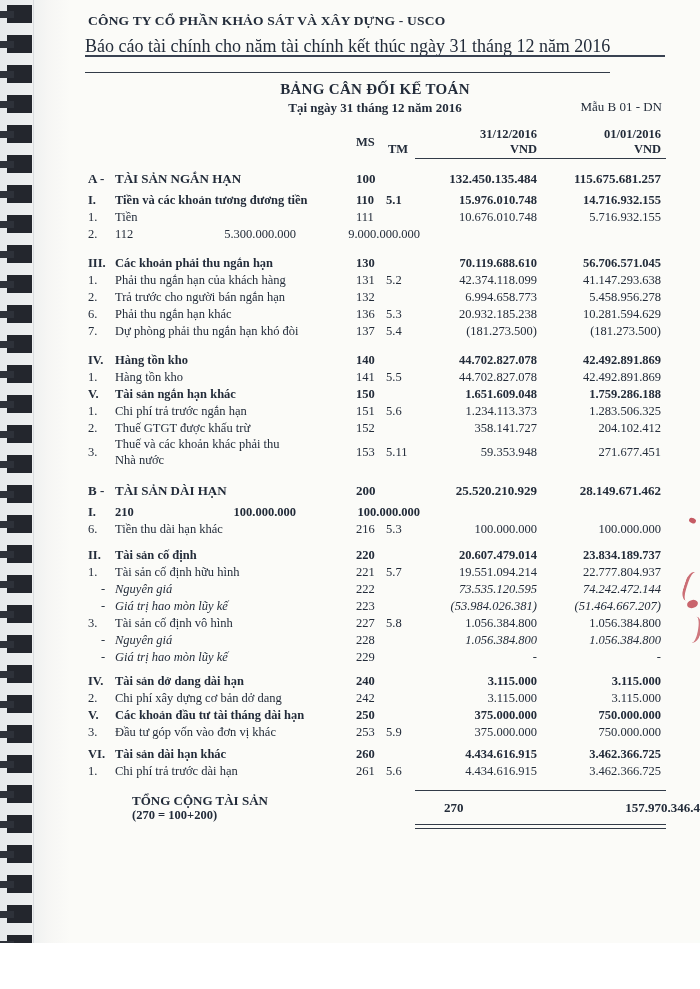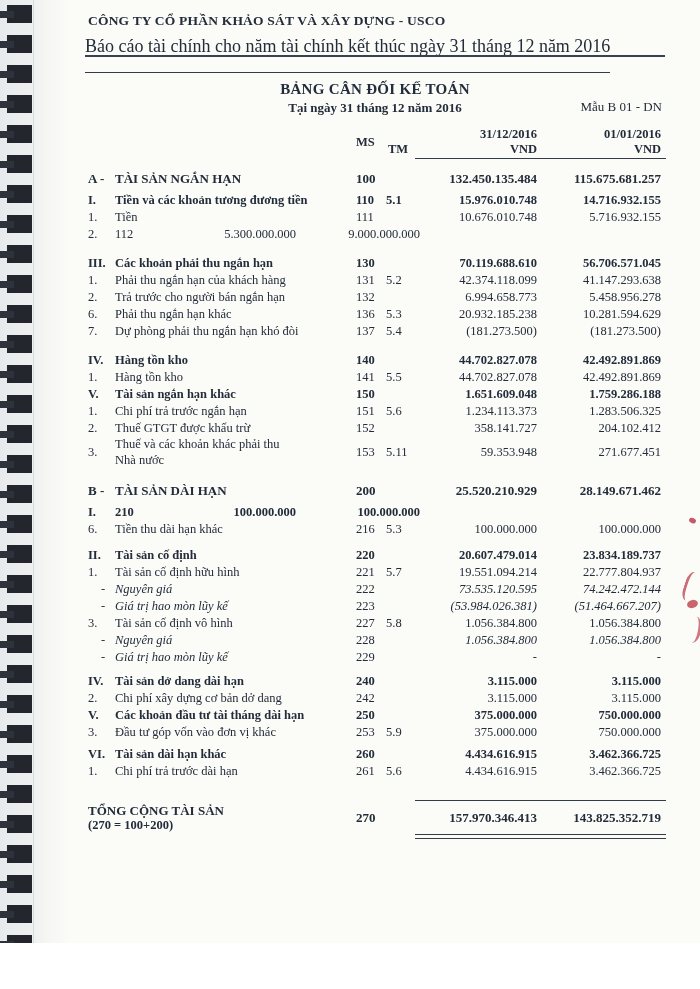--- a/index.html
+++ b/index.html
@@ -425,21 +425,21 @@
     <span class="cell-prefix">1.</span>
     <span class="cell-label">
       <span class="l1">Chi phí trả trước dài hạn</span>
       
     </span>
     <span class="cell-ms">261</span>
     <span class="cell-tm">5.6</span>
     <span class="cell-v1">4.434.616.915</span>
     <span class="cell-v2">3.462.366.725</span>
   </div>
-      <div class="row total" style="margin-top: 20px;">
+      <div class="row total" style="margin-top: 10px; gap: 44px;">
     <span class="cell-prefix"></span>
     <span class="cell-label">
       <span class="l1">TỔNG CỘNG TÀI SẢN</span>
       <span class="l2" style="display:block">(270 = 100+200)</span>
     </span>
     <span class="cell-ms">270</span>
     <span class="cell-tm"></span>
     <span class="cell-v1">157.970.346.413</span>
     <span class="cell-v2">143.825.352.719</span>
   </div>

